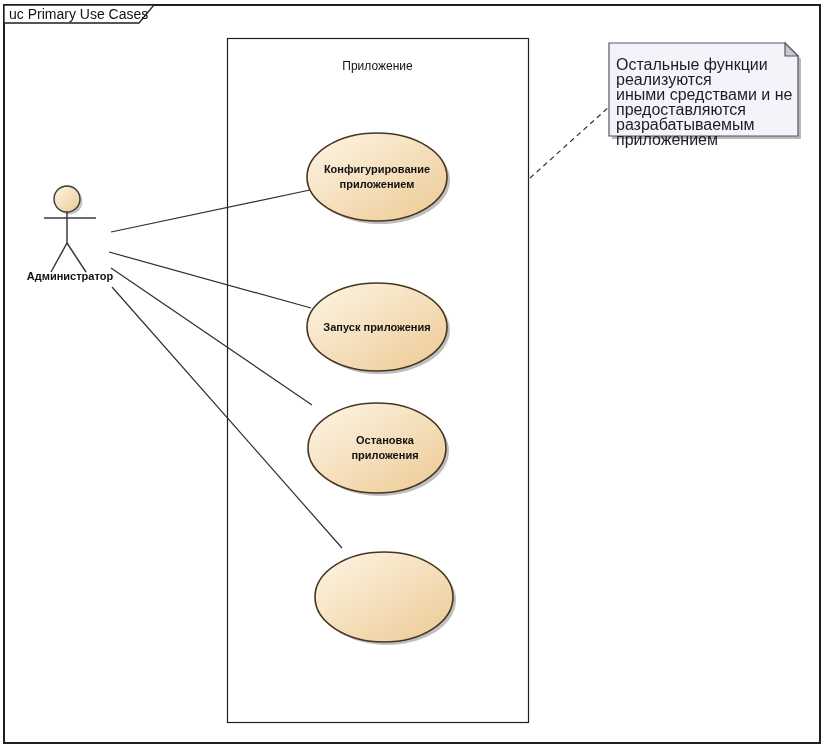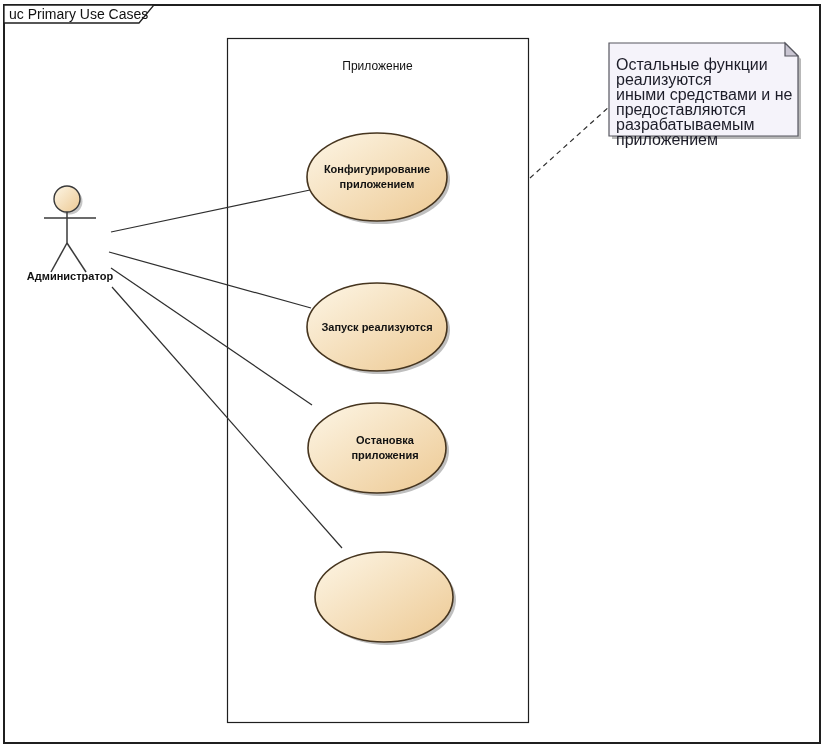--- a/index.html
+++ b/index.html
@@ -85,21 +85,21 @@
       <polygon points="785,43 798,56 785,56" fill="#c9c5d2" stroke="#56565f" stroke-width="1.2"></polygon>
     </g>
   </svg>
 
   <div class="label frame-title">uc Primary Use Cases</div>
 
   <div class="label boundary-title">Приложение</div>
 
   <div class="uc-label uc1">Конфигурирование
 приложением</div>
-  <div class="uc-label uc2">Запуск реализуются</div>
+  <div class="uc-label uc2">Запуск приложения</div>
   <div class="uc-label uc3">Остановка
 приложения</div>
 
   <div class="label actor-label">Администратор</div>
 
   <div class="label note-text">Остальные функции реализуются
 иными средствами и не
 предоставляются
 разрабатываемым приложением</div>
 </div>

